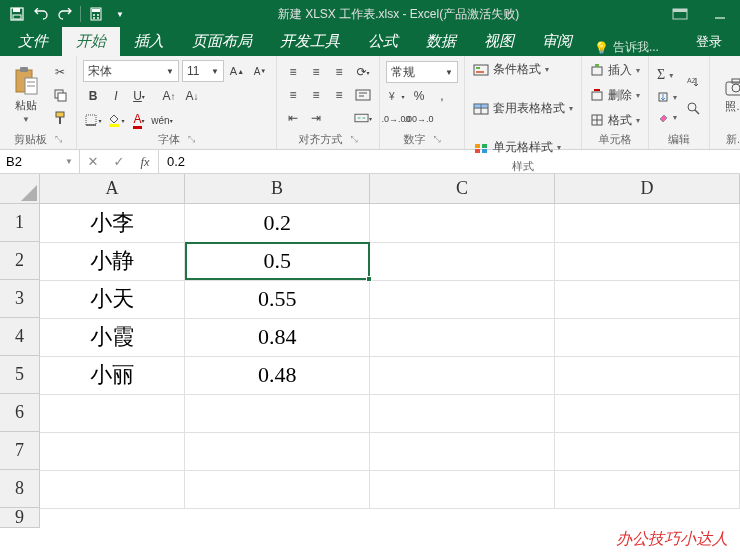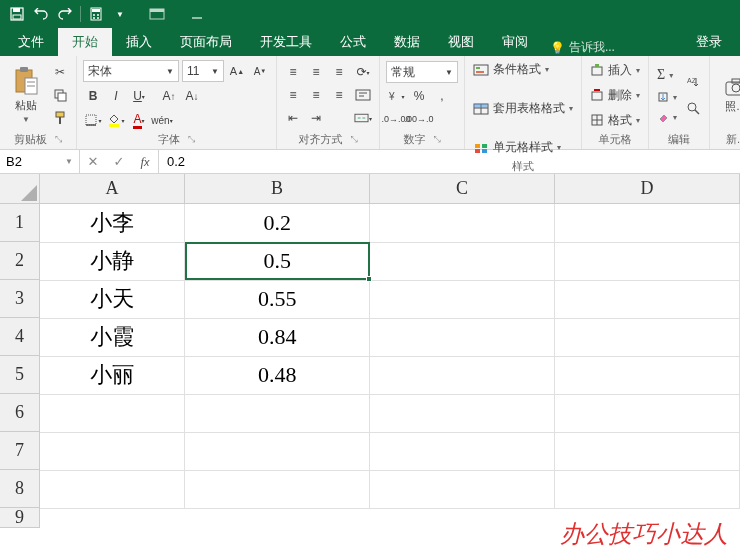--- a/index.html
+++ b/index.html
@@ -9,21 +9,21 @@
 .titlebar { height: 28px; background: #0c6b3d; display: flex; align-items: center; color: #fff; font-size: 12px; }
 .qat { display: flex; gap: 2px; padding: 0 6px; align-items: center; }
 .qat-btn { width: 22px; height: 22px; display: flex; align-items: center; justify-content: center; color: #fff; cursor: pointer; }
 .qat-sep { width: 1px; height: 16px; background: rgba(255,255,255,0.3); margin: 0 2px; }
 .title-text { flex: 1; text-align: center; font-size: 12px; color: #e0e0e0; }
 .win-controls { display: flex; }
 .win-btn { width: 40px; height: 28px; display: flex; align-items: center; justify-content: center; color: #bfd8cb; cursor: pointer; }
 
 
 .ribbon-tabs { height: 28px; background: #0c6b3d; display: flex; align-items: flex-end; padding: 0 4px; }
-.tab { padding: 5px 14px; font-size: 13px; color: #fff; cursor: pointer; }
+.tab { padding: 5px 14px; font-size: 15px; color: #fff; cursor: pointer; font-style: italic; }
 .tab.active { background: #f3f3f3; color: #217346; }
 .tab.file { color: #fff; }
 .tell-me { display: flex; align-items: center; color: #cfe3d8; font-size: 12px; padding: 0 8px; gap: 4px; }
 .login { margin-left: auto; color: #fff; font-size: 13px; padding: 5px 14px; cursor: pointer; }
 
 
 .ribbon { height: 94px; background: #f3f3f3; border-bottom: 1px solid #d4d4d4; display: flex; font-size: 12px; color: #444; }
 .group { border-right: 1px solid #e0e0e0; padding: 4px 6px 2px; display: flex; flex-direction: column; justify-content: space-between; }
 .group-label { text-align: right; font-size: 11px; color: #666; padding-top: 2px; display: flex; justify-content: center; align-items: center; gap: 8px; }
 .group-label .launcher { font-size: 9px; color: #888; cursor: pointer; }
@@ -65,21 +65,21 @@
 .row-h { width: 40px; height: 38px; background: #f0f0f0; border-right: 1px solid #ccc; border-bottom: 1px solid #ccc; display: flex; align-items: center; justify-content: center; font-size: 18px; font-family: "Times New Roman", serif; color: #333; }
 
 .cells { position: relative; }
 table.cells-tbl { border-collapse: collapse; }
 table.cells-tbl td { border-right: 1px solid #e0e0e0; border-bottom: 1px solid #e0e0e0; height: 38px; font-size: 22px; font-family: "SimSun", serif; text-align: center; color: #000; }
 td.c-A { width: 145px; } td.c-B { width: 185px; } td.c-C { width: 185px; } td.c-D { width: 185px; }
 
 .selection { position: absolute; border: 2px solid #217346; pointer-events: none; }
 .selection .handle { position: absolute; right: -4px; bottom: -4px; width: 6px; height: 6px; background: #217346; border: 1px solid #fff; }
 
-.watermark { position: absolute; right: 12px; bottom: 6px; font-size: 24px; color: #e03030; font-style: italic; font-family: "KaiTi", serif; pointer-events: none; }
+.watermark { position: absolute; right: 12px; bottom: 6px; font-size: 16px; color: #e03030; font-style: italic; font-family: "KaiTi", serif; pointer-events: none; }
 
 svg { display: block; }
 </style>
 </head>
 <body>
 
 <div class="titlebar">
   <div class="qat">
     <div class="qat-btn">
         <svg width="14" height="14" viewBox="0 0 14 14">
@@ -104,20 +104,21 @@
           <rect x="2" y="1" width="10" height="12" fill="none" stroke="#fff"></rect>
           <rect x="3" y="2" width="8" height="3" fill="#fff"></rect>
           <circle cx="5" cy="8" r="1" fill="#fff"></circle>
           <circle cx="9" cy="8" r="1" fill="#fff"></circle>
           <circle cx="5" cy="11" r="1" fill="#fff"></circle>
           <circle cx="9" cy="11" r="1" fill="#fff"></circle>
         </svg>
       </div>
     <div class="qat-btn" style="font-size:8px">▼</div>
   </div>
+  <div class="title-text">新建 XLSX 工作表.xlsx - Excel(产品激活失败)</div>
   <div class="win-controls">
     <div class="win-btn">
         <svg width="16" height="12" viewBox="0 0 16 12">
           <rect x="1" y="1" width="14" height="10" fill="none" stroke="#bfd8cb"></rect>
           <rect x="1" y="1" width="14" height="3" fill="#bfd8cb"></rect>
         </svg>
       </div>
     <div class="win-btn">
         <svg width="12" height="12" viewBox="0 0 12 12">
           <line x1="1" y1="10" x2="11" y2="10" stroke="#bfd8cb" stroke-width="1.5"></line>

